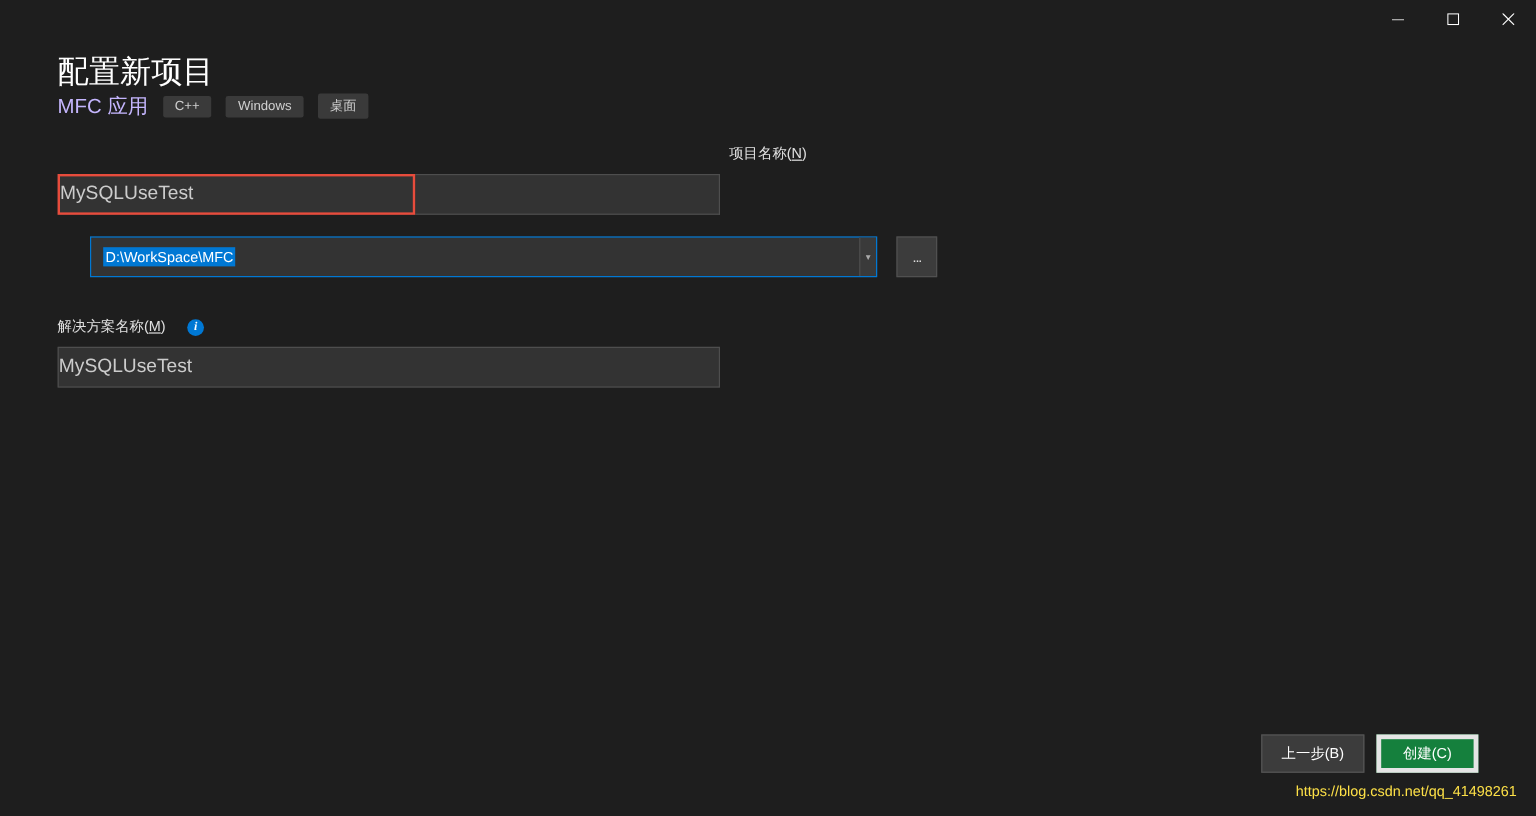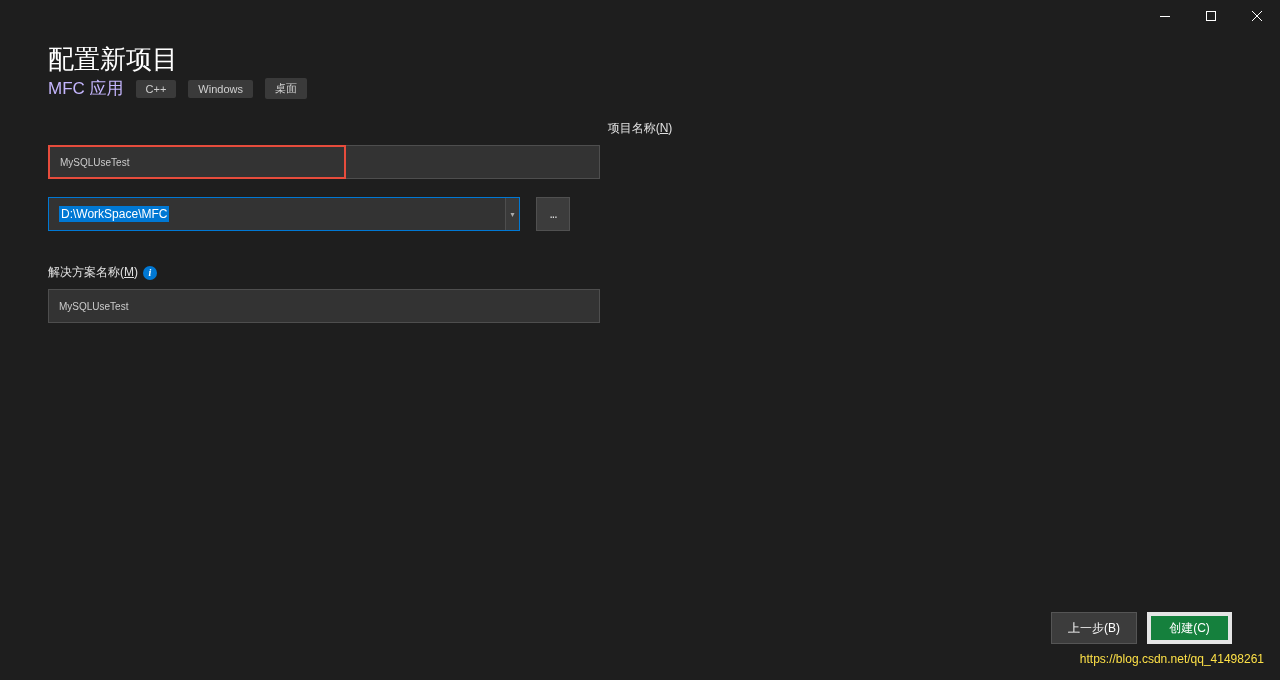--- a/index.html
+++ b/index.html
@@ -67,21 +67,21 @@
       color: #e0e0e0;
       margin-bottom: 8px;
       text-align: center;
     }
     .field-label .underline {
       text-decoration: underline;
     }
     .field-label-row {
       display: flex;
       align-items: center;
-      gap: 5px;
+      gap: 18px;
       margin-top: 33px;
     }
     .info-icon {
       width: 14px;
       height: 14px;
       border-radius: 50%;
       background: #0078d4;
       display: inline-flex;
       align-items: center;
       justify-content: center;
@@ -90,22 +90,22 @@
       font-weight: bold;
       font-style: italic;
       font-family: Georgia, serif;
     }
     .text-input {
       width: 552px;
       height: 34px;
       background: #333333;
       border: 1px solid #4e4e4e;
       color: #cccccc;
-      padding: 0 10px;
-      font-size: 10px;
+      padding: 0 0;
+      font-size: 16px;
       font-family: inherit;
     }
     .text-input.highlighted {
       border: 2px solid #e74c3c;
       width: 298px;
       position: relative;
     }
     .highlight-wrapper {
       display: flex;
       align-items: stretch;
@@ -117,25 +117,26 @@
       width: 254px;
       height: 34px;
     }
     .location-row {
       display: flex;
       align-items: stretch;
       gap: 16px;
     }
     .location-combo {
       display: flex;
-      width: 472px;
+      width: 656px;
       height: 34px;
       border: 1px solid #0078d4;
       background: #333333;
       align-items: center;
+      margin-left: 27px;
     }
     .location-text {
       flex: 1;
       padding: 0 10px;
       font-size: 12px;
     }
     .location-text span {
       background: #0078d4;
       color: #ffffff;
       padding: 1px 2px;

